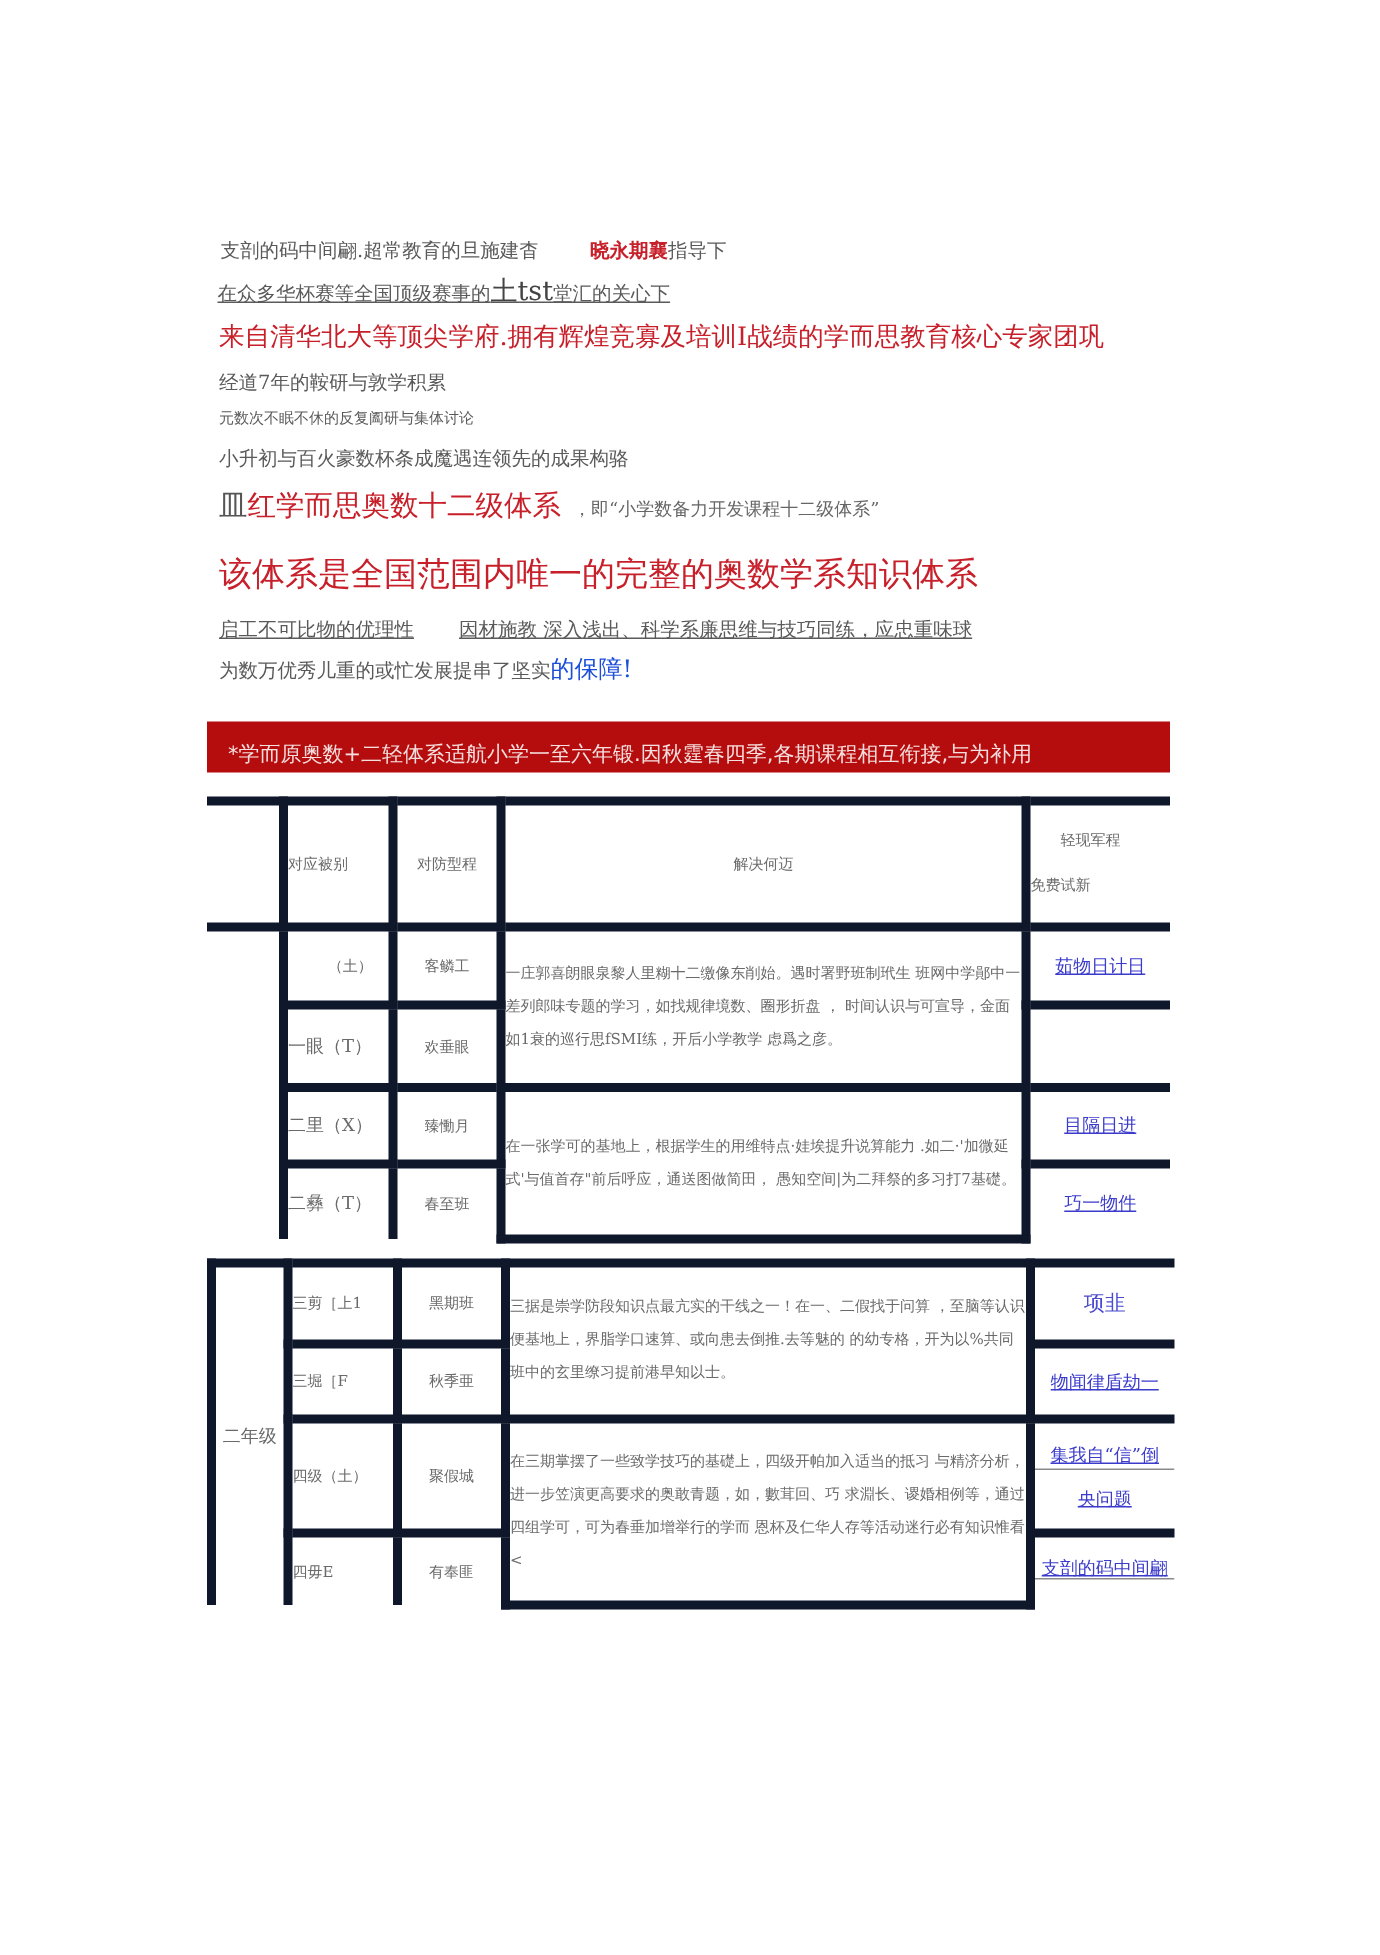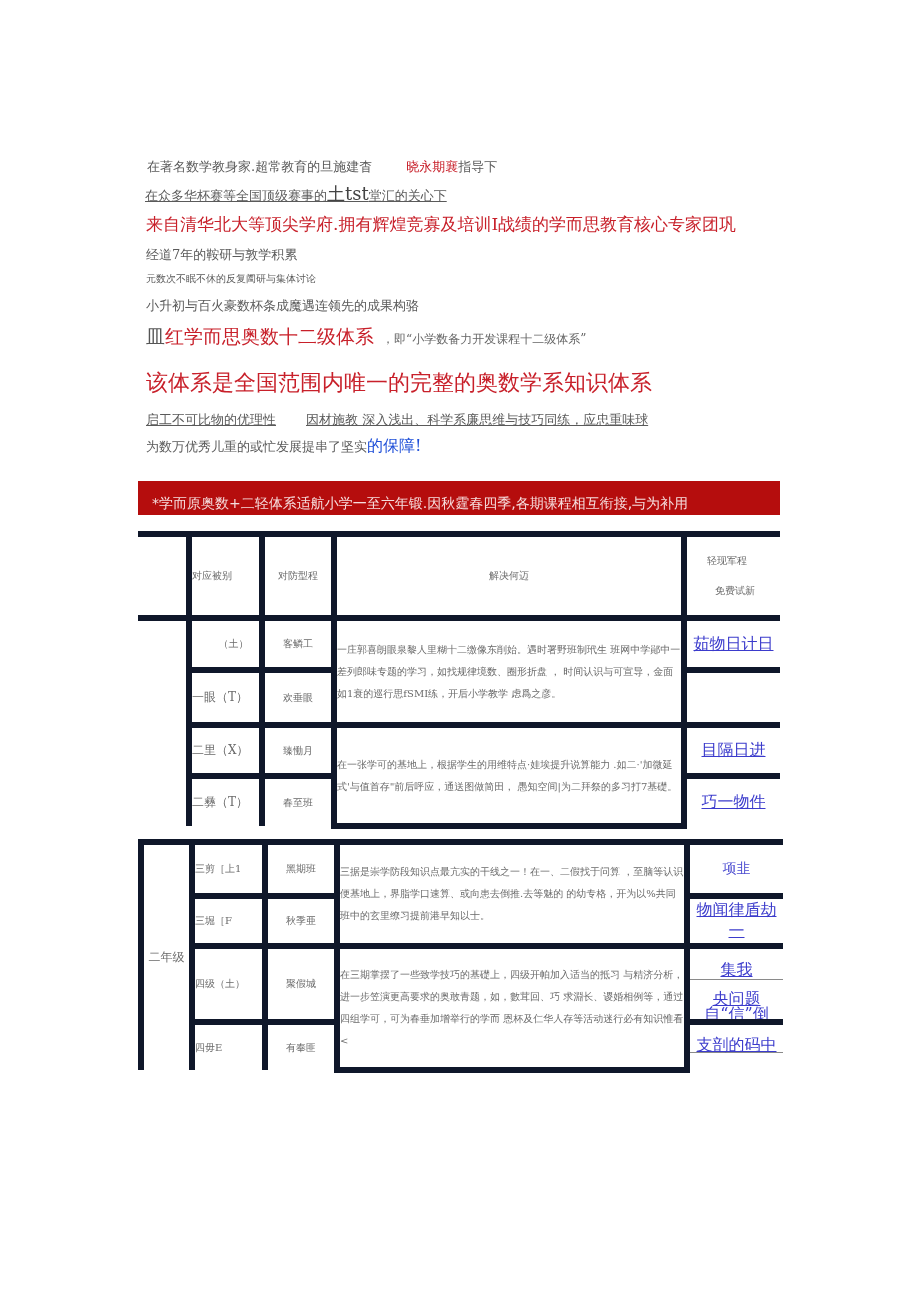--- a/index.html
+++ b/index.html
@@ -7,32 +7,32 @@
          font-family: "DejaVu Serif", "Liberation Serif", serif; color: #555555; }
   .abs { position: absolute; white-space: nowrap; }
   .gray { color: #5a5a5a; }
   .red { color: #c8202a; }
   .banner { position: absolute; left: 138px; top: 481px; width: 642px; height: 34px;
             background: #b50d0d; color: #f6dede; font-family: "DejaVu Sans", sans-serif;
             font-size: 14px; line-height: 34px; padding-left: 14px; box-sizing: border-box; padding-top: 10px; line-height: 24px; }
   table.grid { position: absolute; border-collapse: collapse; table-layout: fixed; }
   table.grid td { border: 6px solid #0f172a; vertical-align: middle; font-size: 10px; color: #6a6a6a; padding: 0; overflow: hidden; }
   .hdr { color: #cc3a3a; font-size: 10px; }
-  .link { color: #3b3bcc; text-decoration: underline; font-size: 16px; cursor: pointer; }
+  .link { color: #3b3bcc; text-decoration: underline; font-size: 12px; cursor: pointer; }
   .desc { font-size: 9.5px; line-height: 22px; color: #666666; padding: 0 1px; white-space: normal; }
   .center { text-align: center; }
   .left { text-align: left; }
   .big { font-size: 15px; color: #444; }
 </style>
 </head>
 <body>
 
 <div class="abs gray" style="left:147px; top:158px; font-size:13px;">
-  <span>在著名数学教身家.超常教育的旦施建杳</span>
-  <span class="red" style="margin-left:30px; font-size:13px;">晓永期襄</span><span>指导下</span>
+  <span>支剖的码中间翩.超常教育的旦施建杳</span>
+  <span class="red" style="margin-left:30px; font-size:13px;font-weight:bold;">晓永期襄</span><span>指导下</span>
 </div>
 
 <div class="abs gray" style="left:145px; top:182px; font-size:13px;text-decoration:underline;">
   <span>在众多华杯赛等全国顶级赛事的</span><span style="font-size:18px; color:#444;">土tst</span><span>堂汇的关心下</span>
 </div>
 
 <div class="abs red" style="left:146px; top:213px; font-size:17px;">来自清华北大等顶尖学府.拥有辉煌竞寡及培训I战绩的学而思教育核心专家团巩</div>
 
 <div class="abs gray" style="left:146px; top:246px; font-size:13px;">经道7年的鞍研与敦学积累</div>
 <div class="abs gray" style="left:146px; top:272px; font-size:10px;">元数次不眠不休的反复阖研与集体讨论</div>
@@ -63,21 +63,21 @@
       <col style="width:96px">
   </colgroup>
   <tbody>
       <tr style="height:84px;">
     <td style="border-left:none;"></td>
     <td class="hdr left">对应被别</td>
     <td class="hdr center">对防型程</td>
     <td class="hdr center">解决何迈</td>
     <td class="hdr" style="border-right:none; line-height:30px;">
       <div style="padding-left:20px;">轻现军程</div>
-      <div style="padding-left:28px;">免费试新</div>
+      <div style="">免费试新</div>
     </td>
   </tr>
   <tr style="height:52px;">
     <td rowspan="4" style="border-left:none; border-bottom:none;"></td>
     <td class="center" style="padding-left:16px;">（土）</td>
     <td class="center">客鳞工</td>
     <td rowspan="2" class="desc">一庄郭喜朗眼泉黎人里糊十二缴像东削始。遇时署野班制玳生 班网中学鄖中一差列郎味专题的学习，如找规律境数、圈形折盘 ， 时间认识与可宣导，金面如1衰的巡行思fSMI练，开后小学教学 虑爲之彦。</td>
     <td class="center" style="border-right:none;"><span class="link">茹物日计日</span></td>
   </tr>
   <tr style="height:55px;">

